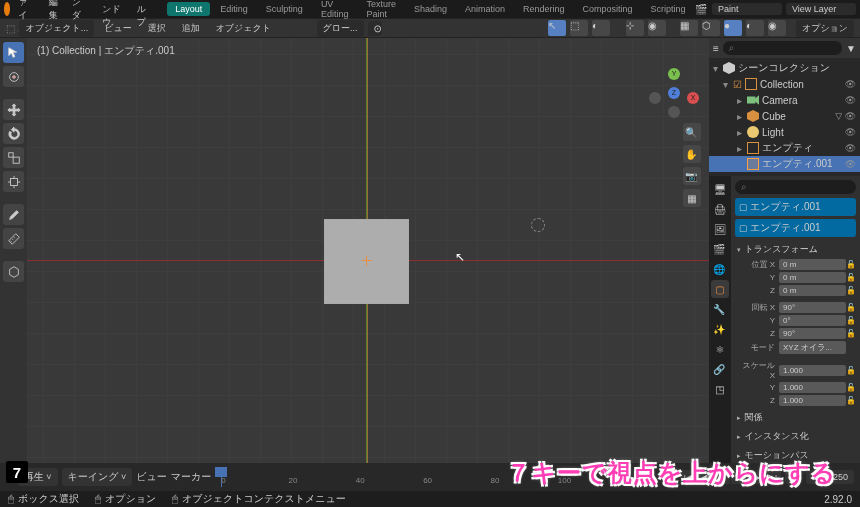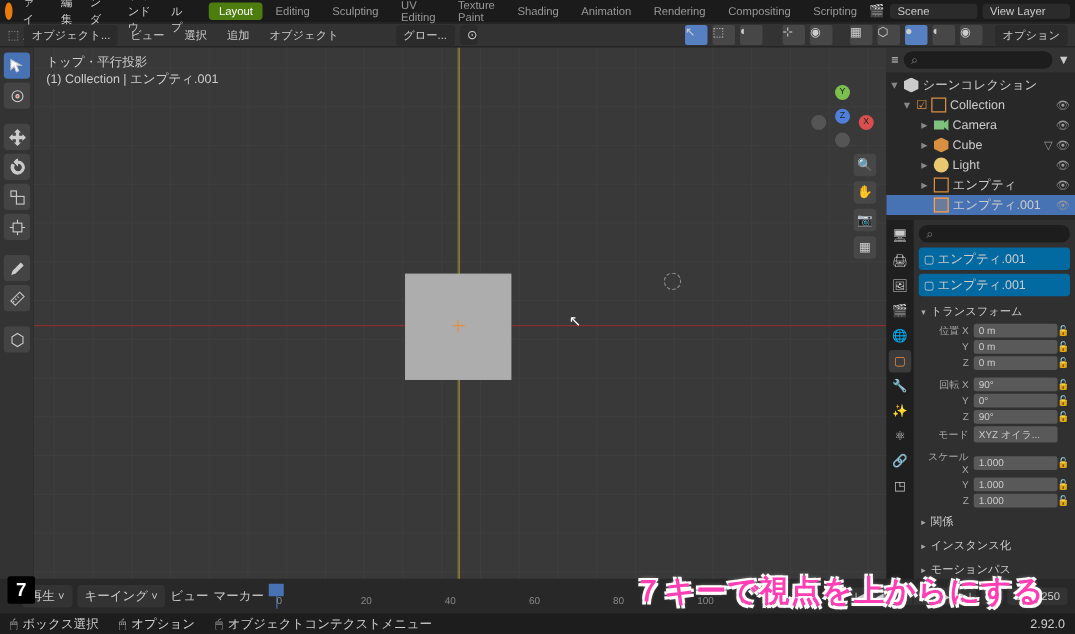--- a/index.html
+++ b/index.html
@@ -1,21 +1,21 @@
 <!DOCTYPE html>
 <html><head>
 <meta charset="utf-8">
 <style>
 *{margin:0;padding:0;box-sizing:border-box;font-family:sans-serif;font-size:10px;color:#ccc;user-select:none}
 body{width:860px;height:507px;background:#1b1b1b;overflow:hidden;position:relative}
 .topbar{height:18px;background:#1b1b1b;display:flex;align-items:center;padding:0 4px;gap:2px}
 .topbar .logo{width:14px;height:14px;background:#e87d0d;border-radius:50%;display:inline-block}
 .topbar .menu-item{padding:2px 6px;font-size:9px;color:#ccc}
 .tab{padding:2px 8px;font-size:9px;color:#999;border-radius:3px}
-.tab.active{background:#4d7c0f;color:#fff}
+.tab.active{background:#0f766e;color:#fff}
 .scene-input{margin-left:auto;display:flex;align-items:center;gap:4px}
 .scene-field{background:#2b2b2b;padding:1px 6px;border-radius:3px;font-size:9px;min-width:70px}
 .toolbar2{height:20px;background:#333;display:flex;align-items:center;padding:0 6px;gap:4px;border-top:1px solid #222;border-bottom:1px solid #222}
 .toolbar2 .item{padding:2px 6px;font-size:9px}
 .toolbar2 .pill{background:#2b2b2b;padding:2px 6px;border-radius:3px}
 .main{display:flex;height:431px}
 .left-tools{width:27px;background:#333;display:flex;flex-direction:column;padding:4px 3px;gap:3px}
 .tool{width:21px;height:21px;background:#444;border-radius:3px;display:flex;align-items:center;justify-content:center}
 .tool.active{background:#4772b3}
 .tool svg{width:14px;height:14px;fill:#ccc;stroke:#ccc}
@@ -100,21 +100,21 @@
   <span class="tab">Sculpting</span>
   <span class="tab">UV Editing</span>
   <span class="tab">Texture Paint</span>
   <span class="tab">Shading</span>
   <span class="tab">Animation</span>
   <span class="tab">Rendering</span>
   <span class="tab">Compositing</span>
   <span class="tab">Scripting</span>
   <div class="scene-input">
     <span style="color:#888">🎬</span>
-    <span class="scene-field">Scene</span>
+    <span class="scene-field">Paint</span>
     <span class="scene-field">View Layer</span>
   </div>
 </div>
 
 <div class="toolbar2">
   <span style="color:#888">⬚</span>
   <span class="pill item">オブジェクト...</span>
   <span class="item">ビュー</span>
   <span class="item">選択</span>
   <span class="item">追加</span>
@@ -196,21 +196,20 @@
 
   <div class="viewport">
     <div class="grid-bg"></div>
     <div class="axis-h"></div>
     <div class="axis-v"></div>
     <div class="axis-vo"></div>
     <div class="cube"></div>
     <div class="empty-cross"></div>
     <div class="cursor3d"></div>
     <div class="vp-overlay">
-      <div>トップ・平行投影</div>
       <div>(1) Collection | エンプティ.001</div>
     </div>
     <div class="mouse-cursor">↖</div>
 
     <div class="gizmo">
       <div class="gizmo-ball" style="left:19px;top:0;background:#7bbf4f">Y</div>
       <div class="gizmo-ball" style="left:38px;top:24px;background:#d94f4f">X</div>
       <div class="gizmo-ball" style="left:19px;top:19px;background:#4f7fd9">Z</div>
       <div class="gizmo-ball" style="left:0;top:24px;background:#555"></div>
       <div class="gizmo-ball" style="left:19px;top:38px;background:#555"></div>

